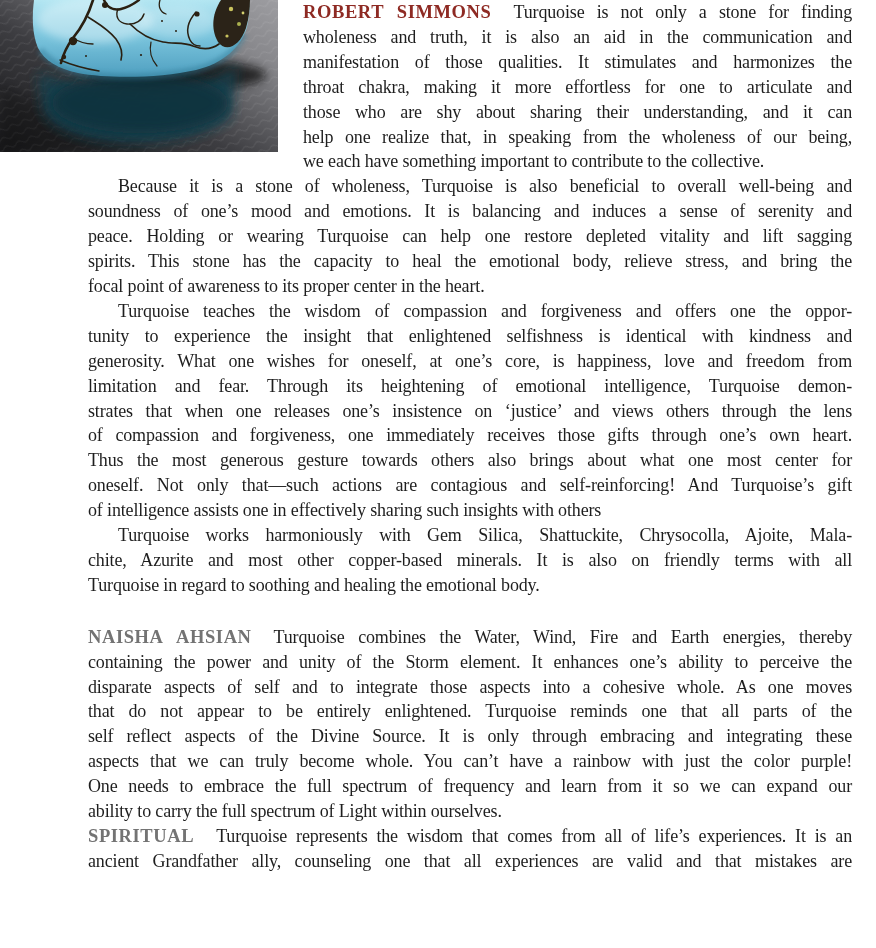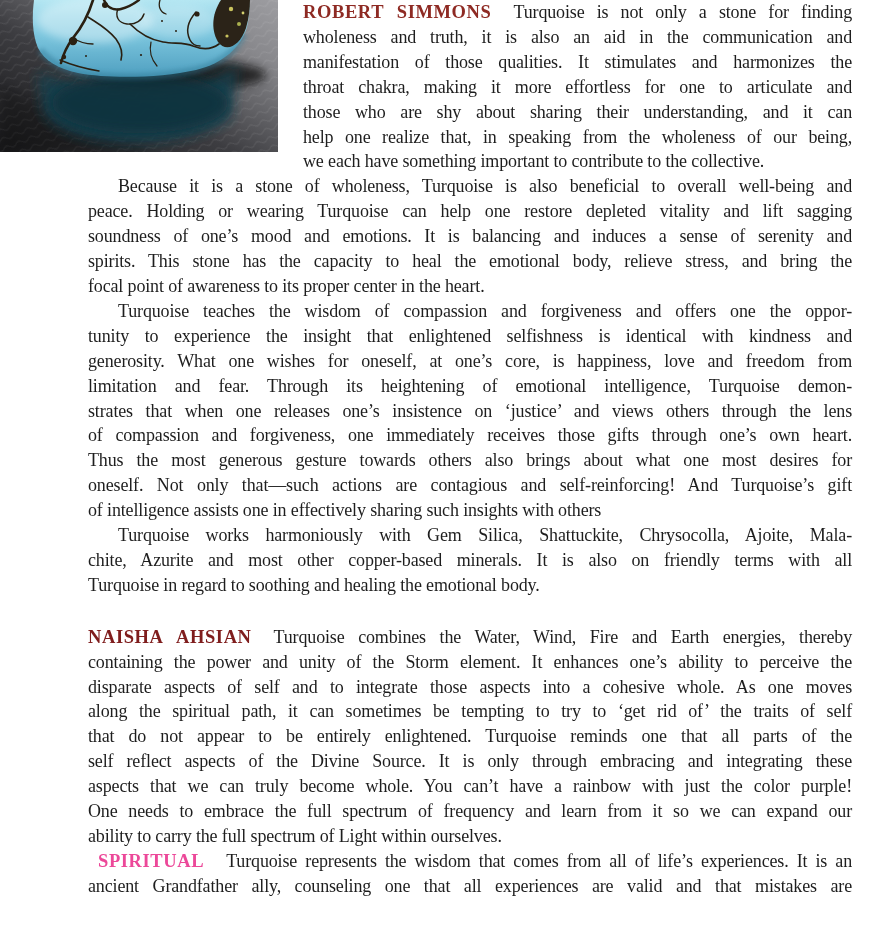--- a/index.html
+++ b/index.html
@@ -123,52 +123,51 @@
           <div class="line"><span class="sec-header" style="color: rgb(142, 42, 35);">ROBERT SIMMONS</span><span>Turquoise is not only a stone for finding</span></div>
           <div class="line">wholeness and truth, it is also an aid in the communication and</div>
           <div class="line">manifestation of those qualities. It stimulates and harmonizes the</div>
           <div class="line">throat chakra, making it more effortless for one to articulate and</div>
           <div class="line">those who are shy about sharing their understanding, and it can</div>
           <div class="line">help one realize that, in speaking from the wholeness of our being,</div>
           <div class="line last">we each have something important to contribute to the collective.</div>
         </div>
         <div class="para indent">
           <div class="line">Because it is a stone of wholeness, Turquoise is also beneficial to overall well-being and</div>
+          <div class="line">soundness of one’s mood and emotions. It is balancing and induces a sense of serenity and</div>
           <div class="line">peace. Holding or wearing Turquoise can help one restore depleted vitality and lift sagging</div>
-          <div class="line">soundness of one’s mood and emotions. It is balancing and induces a sense of serenity and</div>
           <div class="line">spirits. This stone has the capacity to heal the emotional body, relieve stress, and bring the</div>
           <div class="line last">focal point of awareness to its proper center in the heart.</div>
         </div>
         <div class="para indent">
           <div class="line">Turquoise teaches the wisdom of compassion and forgiveness and offers one the oppor-</div>
           <div class="line">tunity to experience the insight that enlightened selfishness is identical with kindness and</div>
           <div class="line">generosity. What one wishes for oneself, at one’s core, is happiness, love and freedom from</div>
           <div class="line">limitation and fear. Through its heightening of emotional intelligence, Turquoise demon-</div>
           <div class="line">strates that when one releases one’s insistence on ‘justice’ and views others through the lens</div>
           <div class="line">of compassion and forgiveness, one immediately receives those gifts through one’s own heart.</div>
-          <div class="line">Thus the most generous gesture towards others also brings about what one most desires for</div>
+          <div class="line">Thus the most generous gesture towards others also brings about what one most center for</div>
           <div class="line">oneself. Not only that—such actions are contagious and self-reinforcing! And Turquoise’s gift</div>
           <div class="line last">of intelligence assists one in effectively sharing such insights with others</div>
         </div>
         <div class="para indent">
           <div class="line">Turquoise works harmoniously with Gem Silica, Shattuckite, Chrysocolla, Ajoite, Mala-</div>
           <div class="line">chite, Azurite and most other copper-based minerals. It is also on friendly terms with all</div>
           <div class="line last">Turquoise in regard to soothing and healing the emotional body.</div>
         </div>
         <div class="para gap">
-          <div class="line"><span class="sec-header" style="color: #7f1d1d;">NAISHA AHSIAN</span><span>Turquoise combines the Water, Wind, Fire and Earth energies, thereby</span></div>
+          <div class="line"><span class="sec-header" style="color: #737373;">NAISHA AHSIAN</span><span>Turquoise combines the Water, Wind, Fire and Earth energies, thereby</span></div>
           <div class="line">containing the power and unity of the Storm element. It enhances one’s ability to perceive the</div>
           <div class="line">disparate aspects of self and to integrate those aspects into a cohesive whole. As one moves</div>
-          <div class="line">along the spiritual path, it can sometimes be tempting to try to ‘get rid of’ the traits of self</div>
           <div class="line">that do not appear to be entirely enlightened. Turquoise reminds one that all parts of the</div>
           <div class="line">self reflect aspects of the Divine Source. It is only through embracing and integrating these</div>
           <div class="line">aspects that we can truly become whole. You can’t have a rainbow with just the color purple!</div>
           <div class="line">One needs to embrace the full spectrum of frequency and learn from it so we can expand our</div>
           <div class="line last">ability to carry the full spectrum of Light within ourselves.</div>
         </div>
         <div class="para">
-          <div class="line"><span class="sec-header" style="color: #ec4899; margin-left: 10px;">SPIRITUAL</span><span>Turquoise represents the wisdom that comes from all of life’s experiences. It is an</span></div>
+          <div class="line"><span class="sec-header" style="color: #737373;">SPIRITUAL</span><span>Turquoise represents the wisdom that comes from all of life’s experiences. It is an</span></div>
           <div class="line">ancient Grandfather ally, counseling one that all experiences are valid and that mistakes are</div>
         </div>
       </div>
 
   </div>
 </div>
 
 </body></html>

